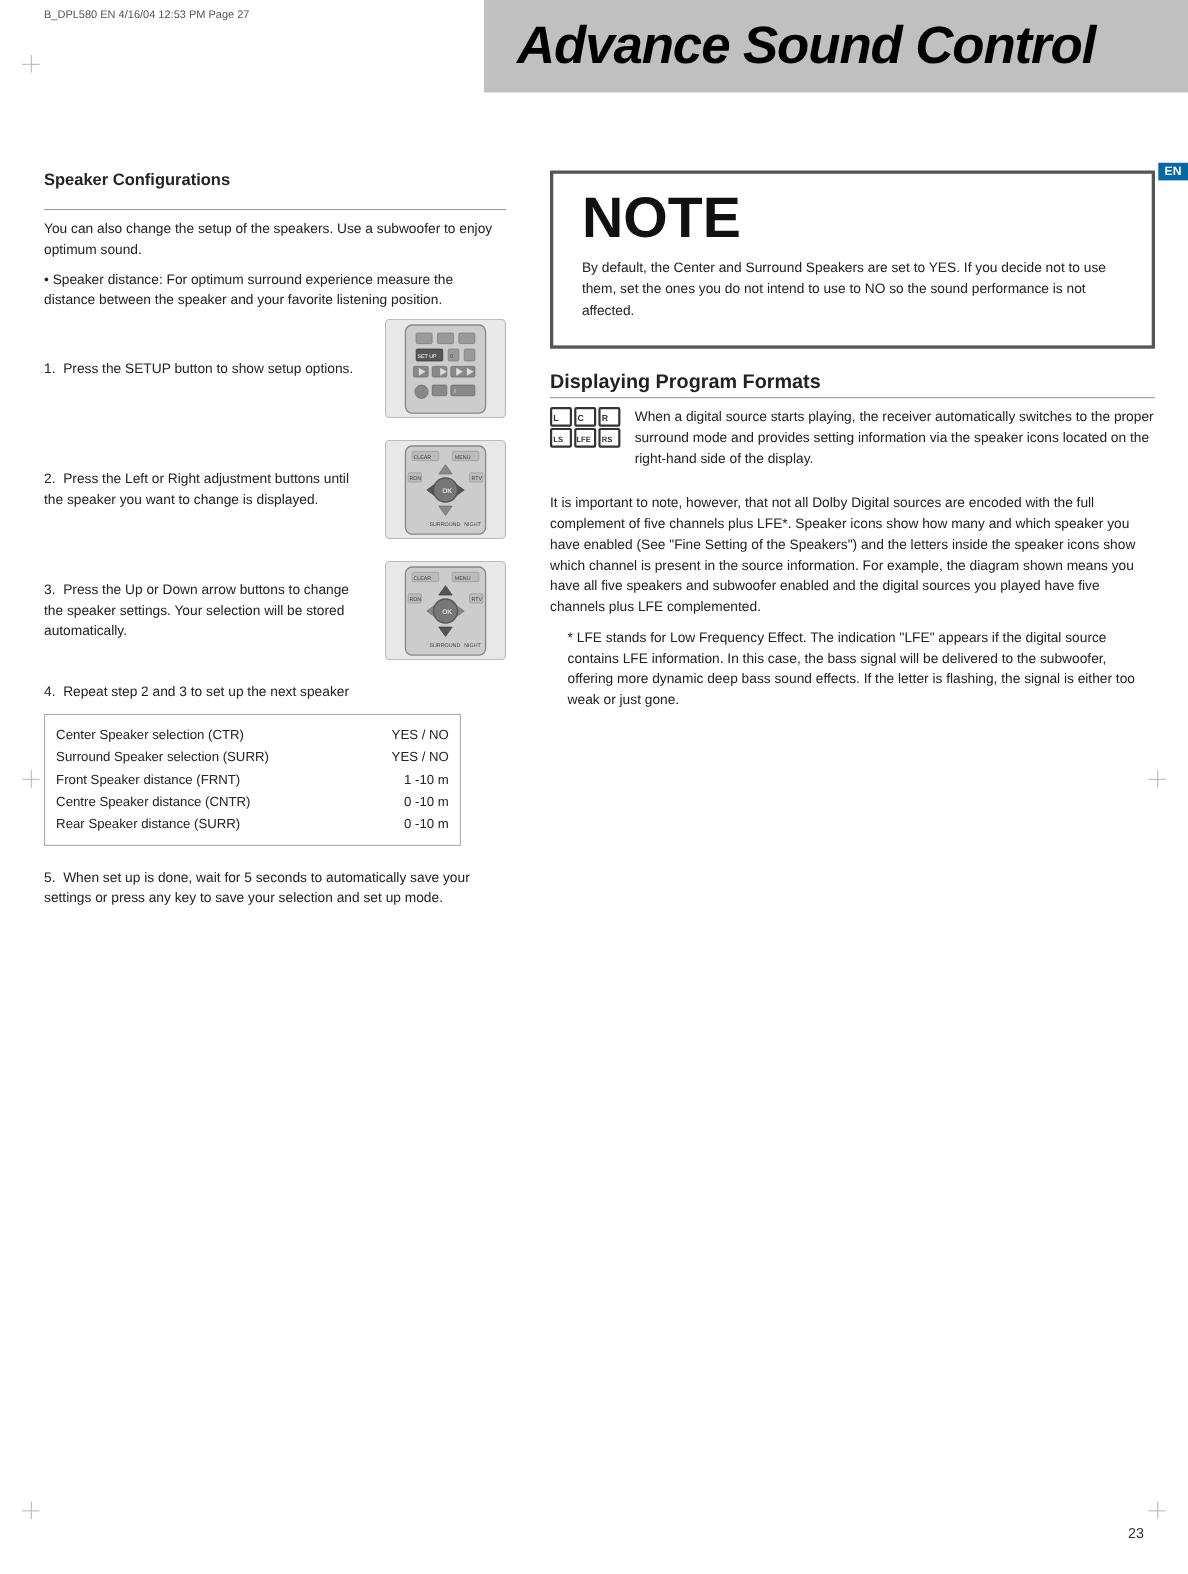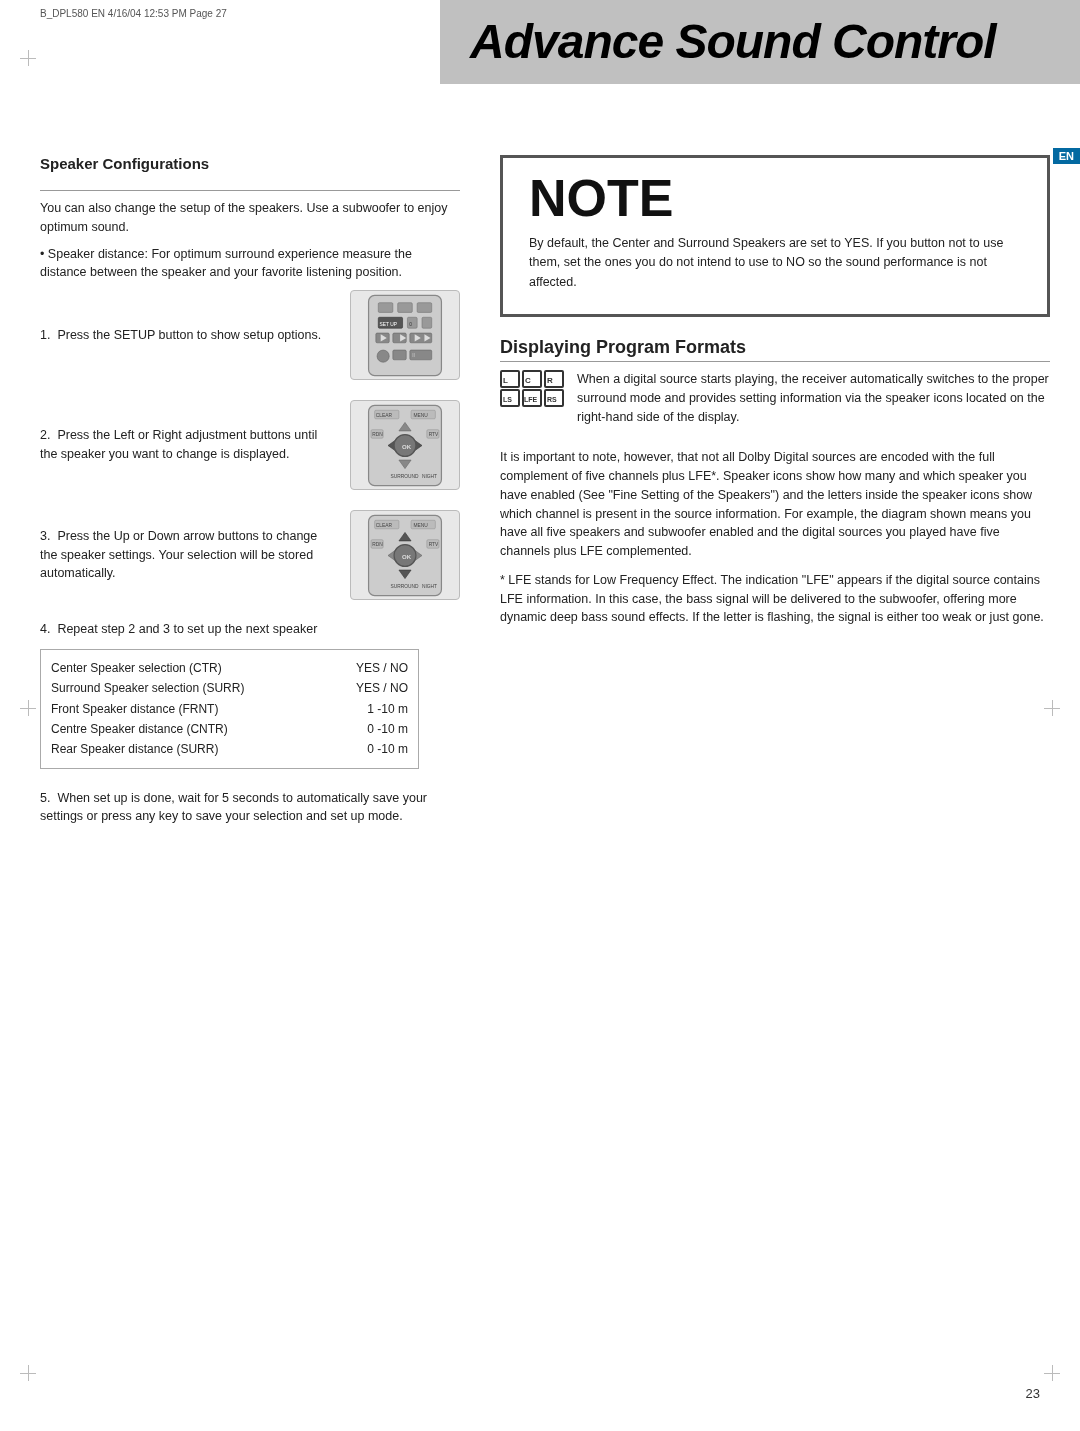--- a/index.html
+++ b/index.html
@@ -424,21 +424,21 @@
         &nbsp;<span>When set up is done, wait for 5 seconds to automatically save your settings or press any key to save your selection and set up mode.</span>
       </p>
     </div>
 
   </div>
 
   <div class="right-col">
 
     <div class="note-box">
       <div class="note-title">NOTE</div>
-      <p class="note-text">By default, the Center and Surround Speakers are set to YES. If you button not to use them, set the ones you do not intend to use to NO so the sound performance is not affected.</p>
+      <p class="note-text">By default, the Center and Surround Speakers are set to YES. If you decide not to use them, set the ones you do not intend to use to NO so the sound performance is not affected.</p>
     </div>
 
     <div class="section-heading-right">Displaying Program Formats</div>
 
     <div class="dpf-content">
 
       <div class="dpf-icons">
         <svg width="65" height="52" viewBox="0 0 65 52" xmlns="http://www.w3.org/2000/svg">
 
           <rect x="1" y="1" width="18" height="16" rx="1" fill="none" stroke="#333" stroke-width="2"></rect>
@@ -454,19 +454,19 @@
           <text x="24" y="32" font-size="7" fill="#333" font-family="Arial" font-weight="bold">LFE</text>
           <rect x="45" y="20" width="18" height="16" rx="1" fill="none" stroke="#333" stroke-width="2"></rect>
           <text x="47" y="32" font-size="7" fill="#333" font-family="Arial" font-weight="bold">RS</text>
         </svg>
       </div>
       <p style="font-size:12.5px; line-height:1.5;">When a digital source starts playing, the receiver automatically switches to the proper surround mode and provides setting information via the speaker icons located on the right-hand side of the display.</p>
     </div>
 
     <p>It is important to note, however, that not all Dolby Digital sources are encoded with the full complement of five channels plus LFE*. Speaker icons show how many and which speaker you have enabled (See "Fine Setting of the Speakers") and the letters inside the speaker icons show which channel is present in the source information. For example, the diagram shown means you have all five speakers and subwoofer enabled and the digital sources you played have five channels plus LFE complemented.</p>
 
-    <p style="margin-top:10px;">* LFE stands for Low Frequency Effect. The indication "LFE" appears if the digital source contains LFE information. In this case, the bass signal will be delivered to the subwoofer, offering more dynamic deep bass sound effects. If the letter is flashing, the signal is either too weak or just gone.</p>
+    <p style="margin-top:10px;margin-left:16px;">* LFE stands for Low Frequency Effect. The indication "LFE" appears if the digital source contains LFE information. In this case, the bass signal will be delivered to the subwoofer, offering more dynamic deep bass sound effects. If the letter is flashing, the signal is either too weak or just gone.</p>
 
   </div>
 
 </div>
 
 <div class="page-number">23</div>
 
 </body></html>

